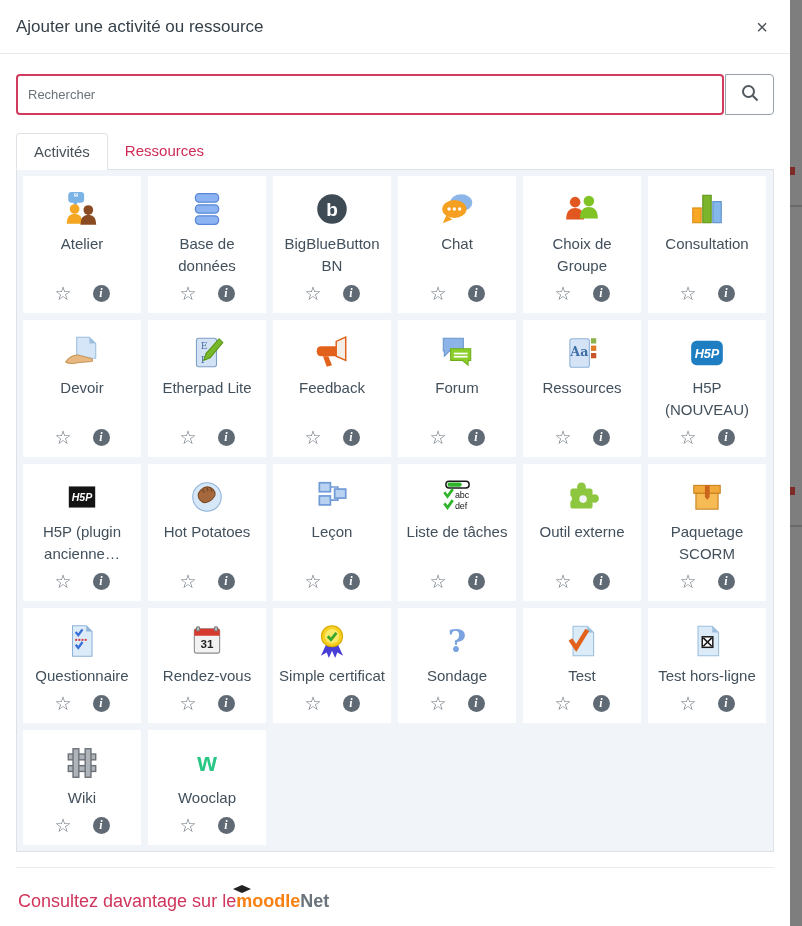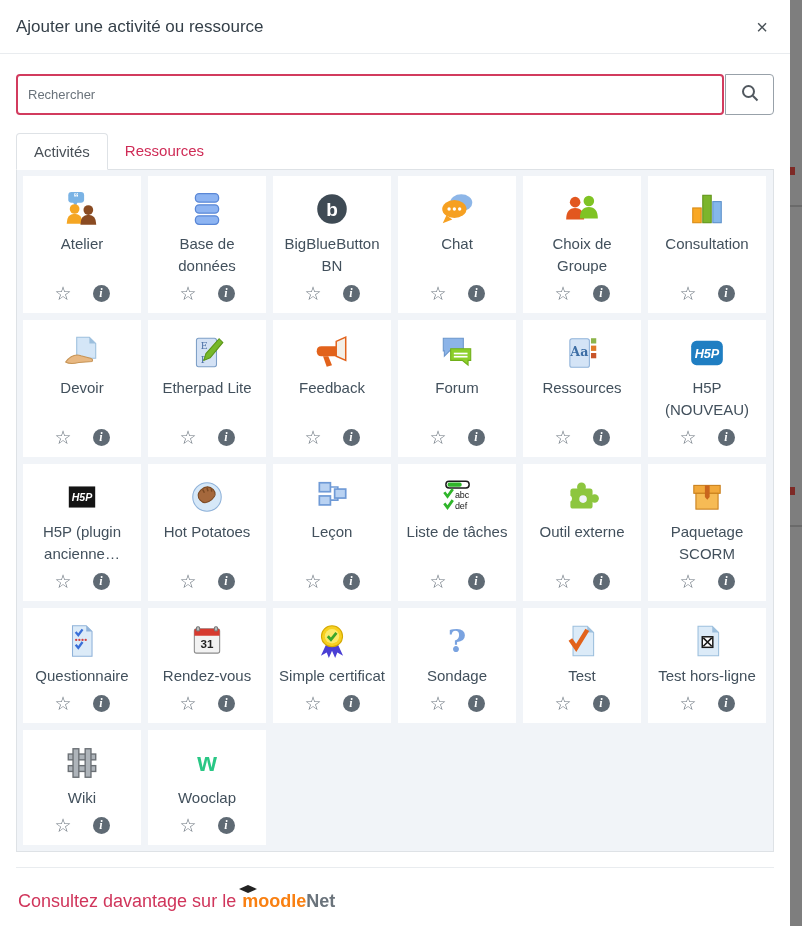--- a/index.html
+++ b/index.html
@@ -51,21 +51,21 @@
     margin:2px 0; flex-grow:1; }
   .tfoot { display:flex; gap:21px; align-items:center; height:24px; margin-top:2px; }
   .star { font-size:19px; color:#68727c; line-height:1; cursor:pointer; }
   .info { width:17px; height:17px; border-radius:50%; background:#5f6a74; color:#fff;
     display:flex; align-items:center; justify-content:center; cursor:pointer;
     font-family:"Liberation Serif","DejaVu Serif",serif; font-weight:bold;
     font-style:italic; font-size:12px; }
 
   
   .modal-footer { margin:15px 16px 0; border-top:1px solid #e9ecef; padding:23px 2px 0; }
-  .moodlenet-link { text-decoration:none; font-size:18px; display:inline-flex; align-items:flex-start; gap:6px; }
+  .moodlenet-link { text-decoration:none; font-size:18px; display:inline-flex; align-items:flex-start; gap:0; }
   .mn-text { color:#d0355b; }
   .mn-logo { font-weight:bold; position:relative; }
   .mn-moodle { color:#f98012; }
   .mn-net { color:#6a737b; font-weight:bold; }
   .mn-cap { position:absolute; left:-4px; top:-7px; width:20px; height:10px; }
 </style>
 </head>
 <body>
 
 <div class="modal">

